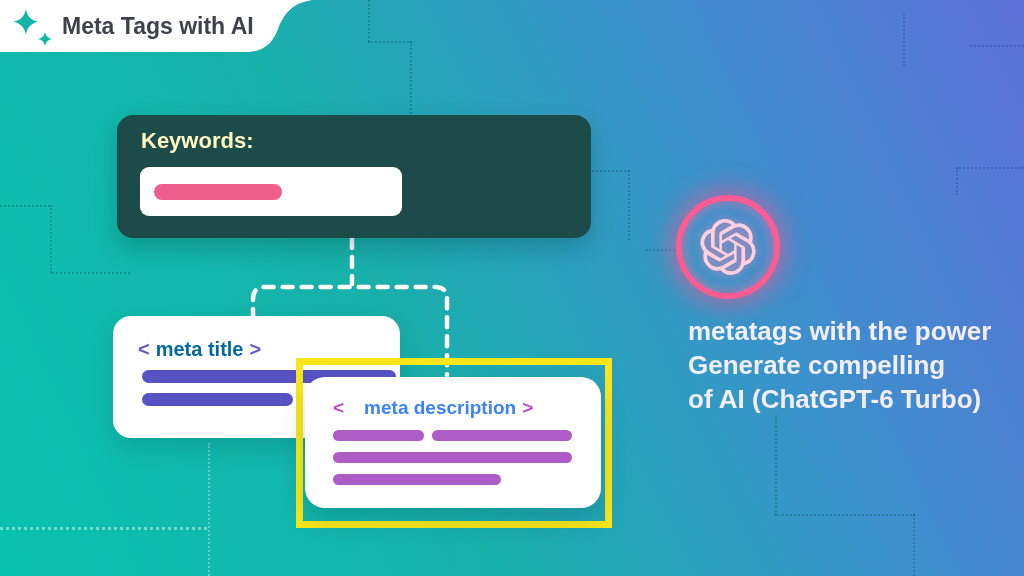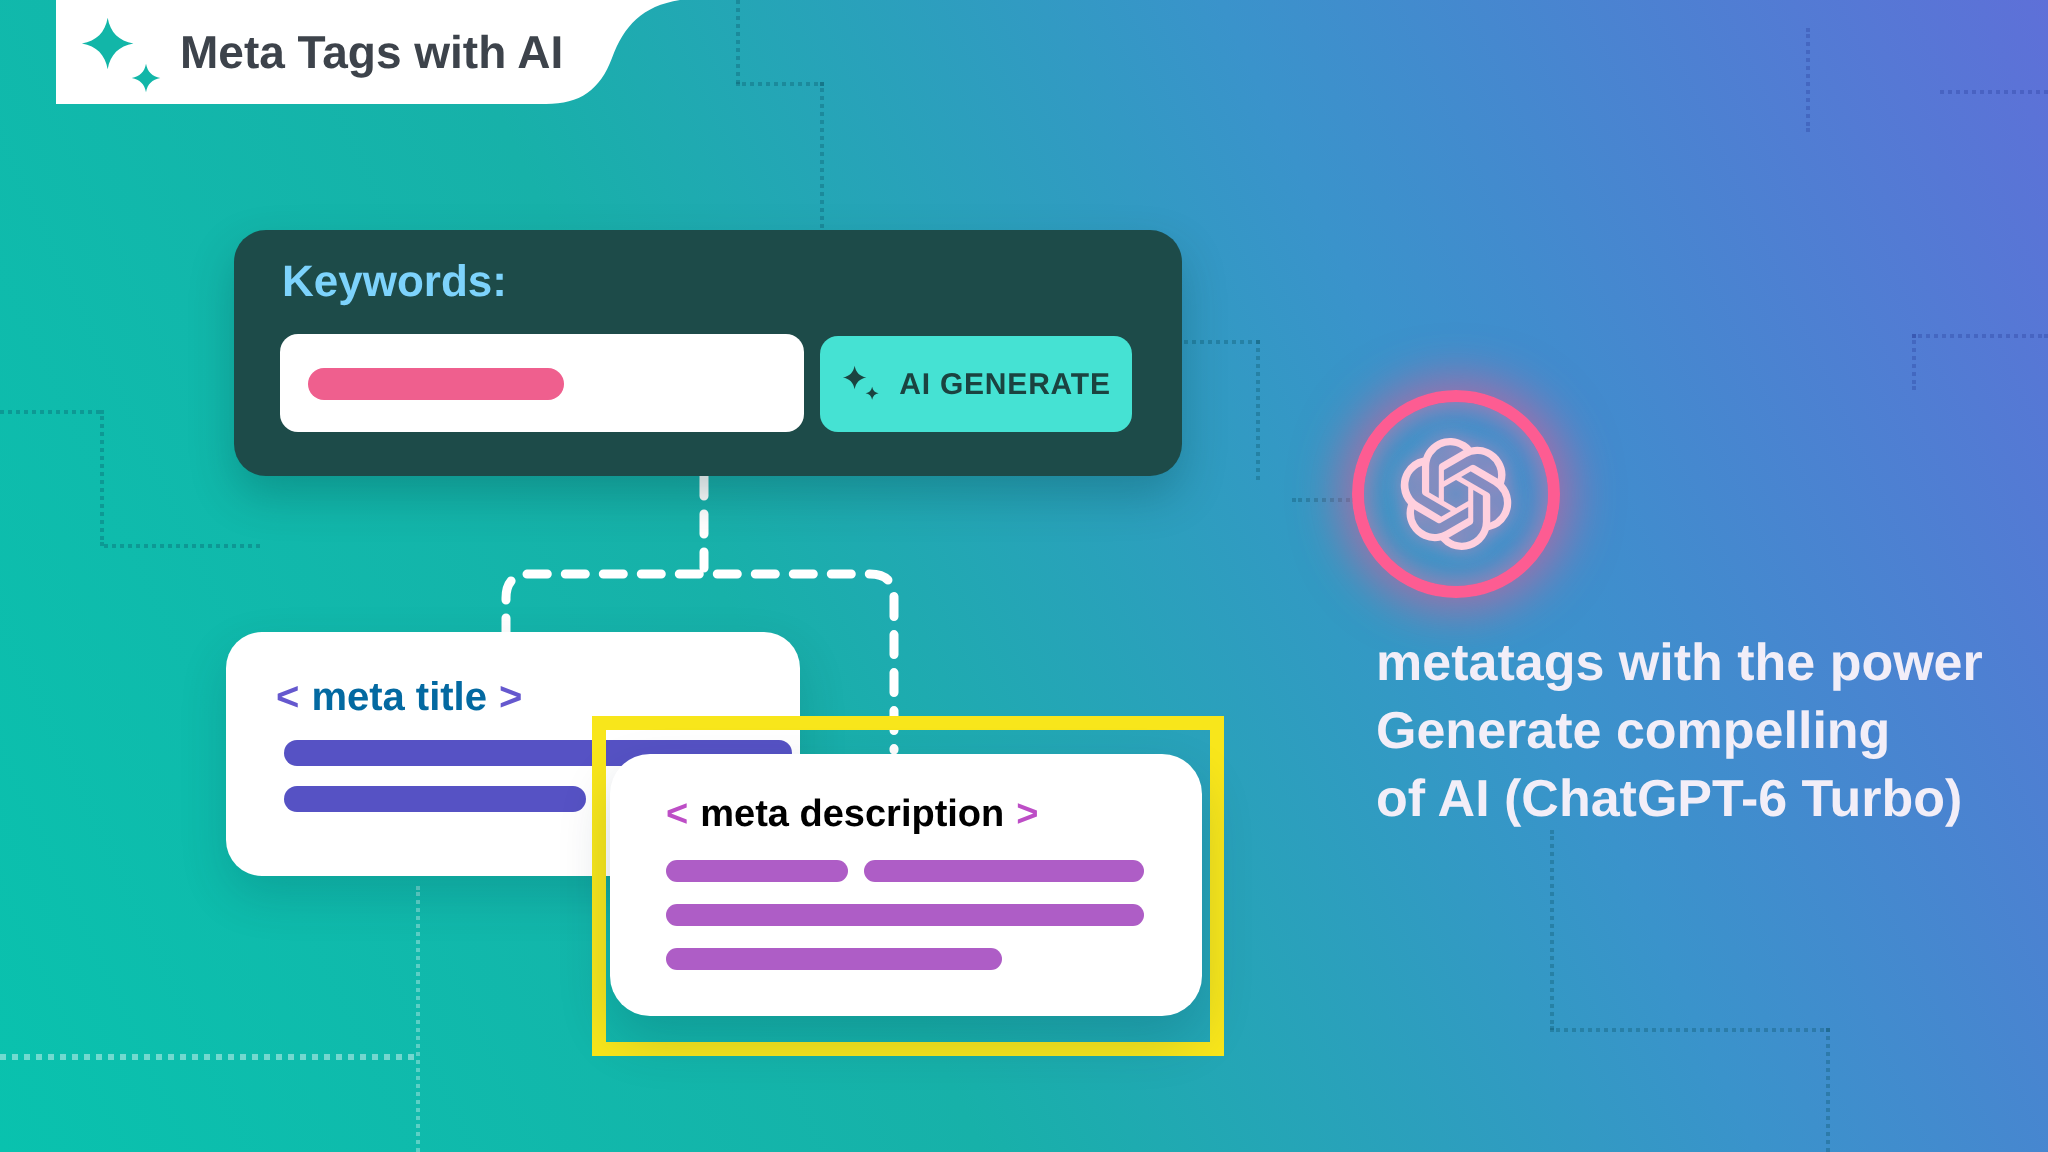--- a/index.html
+++ b/index.html
@@ -13,28 +13,28 @@
 
   
   .dot-h { position:absolute; border-top:2px dotted rgba(8,80,100,.32); }
   .dot-v { position:absolute; border-left:2px dotted rgba(8,80,100,.32); }
   .dot-h.light { border-top:3px dotted rgba(255,255,255,.42); }
   .dot-v.light { border-left:2px dotted rgba(255,255,255,.32); }
   .dot-h.blue { border-top:2px dotted rgba(35,55,150,.30); }
   .dot-v.blue { border-left:2px dotted rgba(35,55,150,.30); }
 
   
-  #banner { left:0; top:0; width:330px; height:56px;margin-left:28px; }
+  #banner { left:0; top:0; width:330px; height:56px; }
   #banner-title { left:62px; top:13px; font-size:23px; font-weight:700; color:#3d434b; white-space:nowrap; }
   #banner-icon { left:12px; top:7px; }
 
   
   #kw-card { left:117px; top:115px; width:474px; height:123px; background:#1d4b49;
              border-radius:16px; box-shadow:0 10px 22px rgba(0,50,55,.25); }
-  #kw-label { left:24px; top:13px; font-size:22px; font-weight:700; color:#7dd3fc; }
+  #kw-label { left:24px; top:13px; font-size:22px; font-weight:700; color:#fef9c3; }
   #kw-input { left:23px; top:52px; width:262px; height:49px; background:#ffffff; border-radius:9px; }
   #kw-pink-bar { left:14px; top:17px; width:128px; height:16px; border-radius:8px; background:#ef5f8e; }
   #ai-btn { left:293px; top:53px; width:156px; height:48px; background:#45e2d3; border:none;
             border-radius:9px; display:flex; align-items:center; justify-content:center; gap:8px; cursor:pointer; }
   #ai-btn-label { font-size:15px; font-weight:800; letter-spacing:.4px; color:#1b4340; }
 
   
   #connectors { left:0; top:0; pointer-events:none; }
 
   
@@ -49,21 +49,21 @@
   .bar.magenta { background:#ae5dc6; height:11px; border-radius:6px; }
 
   
   #highlight { left:296px; top:358px; width:316px; height:170px; border:7px solid #f8e61b; }
 
   
   #desc-card { left:305px; top:377px; width:296px; height:131px; background:#fff;
                border-radius:20px; box-shadow:0 12px 26px rgba(0,45,65,.18); }
   #desc-header { left:28px; top:20px; font-size:19px; }
   #desc-header .bracket { color:#bd4ec6; }
-  #desc-header .tag-label { color:#000000; }
+  #desc-header .tag-label { color:#3b82f6;margin-left:14px; }
 
   
   #openai-ring { left:676px; top:195px; width:104px; height:104px; border-radius:50%;
                  border:6px solid #fd5c92; display:flex; align-items:center; justify-content:center;
                  box-shadow:0 0 24px 6px rgba(255,80,140,.55), inset 0 0 14px 2px rgba(255,110,160,.55); }
   #openai-logo { filter:drop-shadow(0 0 5px rgba(255,130,175,.85)); }
 
   
   #tagline { left:688px; top:314px; width:330px; color:#f2eef8; font-size:26px;
              font-weight:700; line-height:34px; }
@@ -107,27 +107,20 @@
       <path fill="#12b6a8" transform="translate(27,25) scale(0.62)" d="M12 0C13.2 6.8 17.2 10.8 24 12 17.2 13.2 13.2 17.2 12 24 10.8 17.2 6.8 13.2 0 12 6.8 10.8 10.8 6.8 12 0Z"></path>
     </svg>
     <div id="banner-title" class="abs">Meta Tags with AI</div>
   </div>
 
   <div id="kw-card" class="abs">
     <div id="kw-label" class="abs">Keywords:</div>
     <div id="kw-input" class="abs">
       <div id="kw-pink-bar" class="abs"></div>
     </div>
-    <button id="ai-btn" class="abs">
-      <svg width="21" height="20" viewBox="0 0 48 44">
-        <path fill="#1b4340" transform="translate(1,1) scale(1.12)" d="M12 0C13.2 6.8 17.2 10.8 24 12 17.2 13.2 13.2 17.2 12 24 10.8 17.2 6.8 13.2 0 12 6.8 10.8 10.8 6.8 12 0Z"></path>
-        <path fill="#1b4340" transform="translate(27,25) scale(0.62)" d="M12 0C13.2 6.8 17.2 10.8 24 12 17.2 13.2 13.2 17.2 12 24 10.8 17.2 6.8 13.2 0 12 6.8 10.8 10.8 6.8 12 0Z"></path>
-      </svg>
-      <span id="ai-btn-label">AI GENERATE</span>
-    </button>
   </div>
 
   <div id="title-card" class="abs">
     <div id="title-header" class="abs tag-header">
       <span class="bracket">&lt;</span>
       <span class="tag-label">meta title</span>
       <span class="bracket">&gt;</span>
     </div>
     <div class="bar purple" style="left:29px;top:54px;width:254px;"></div>
     <div class="bar purple" style="left:29px;top:77px;width:151px;"></div>

